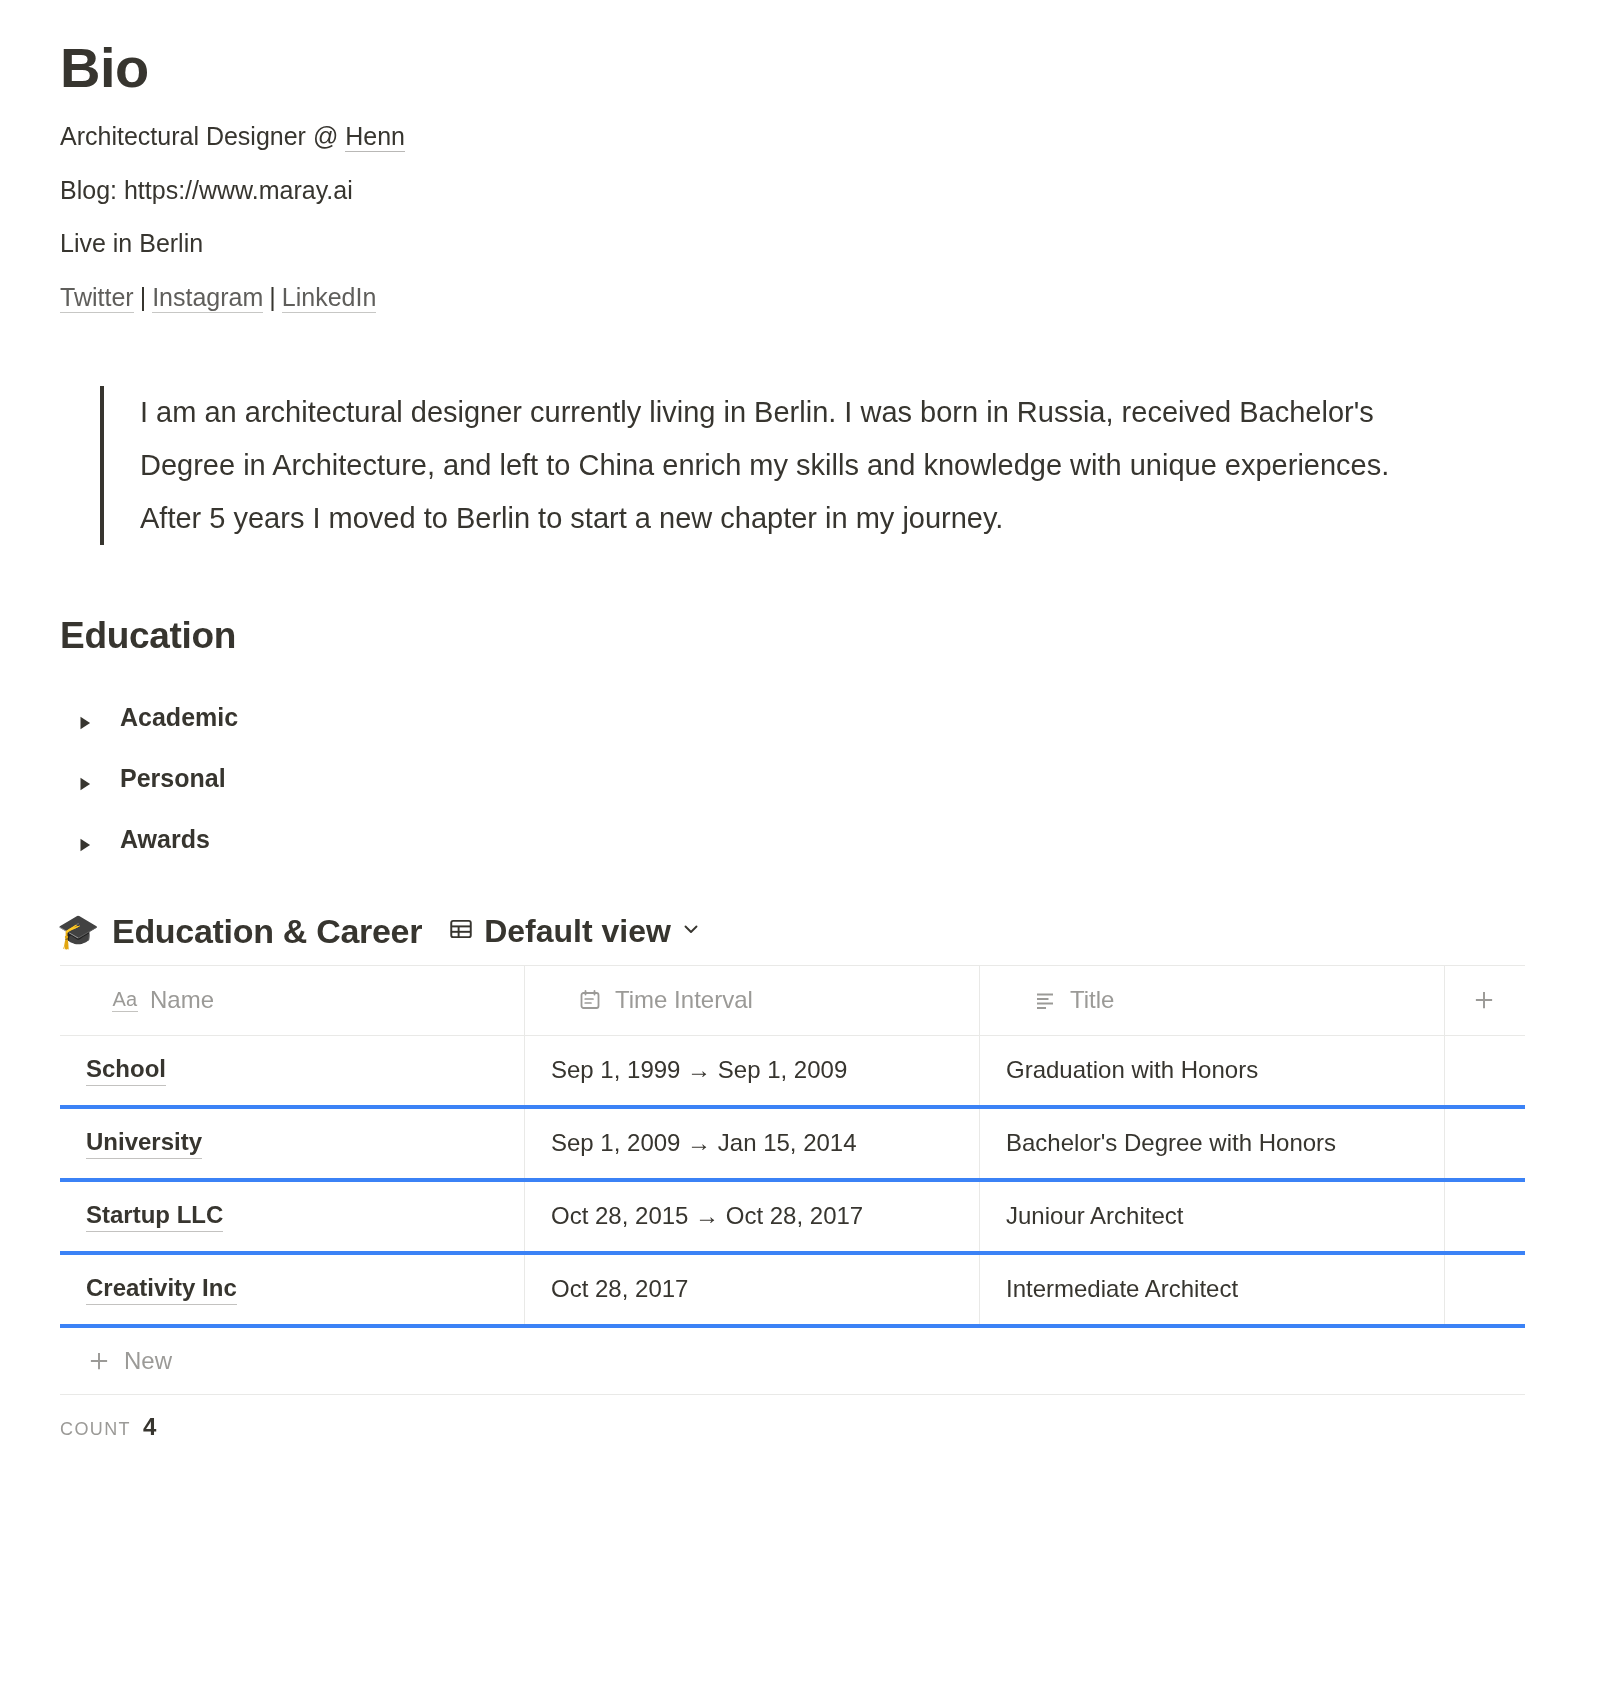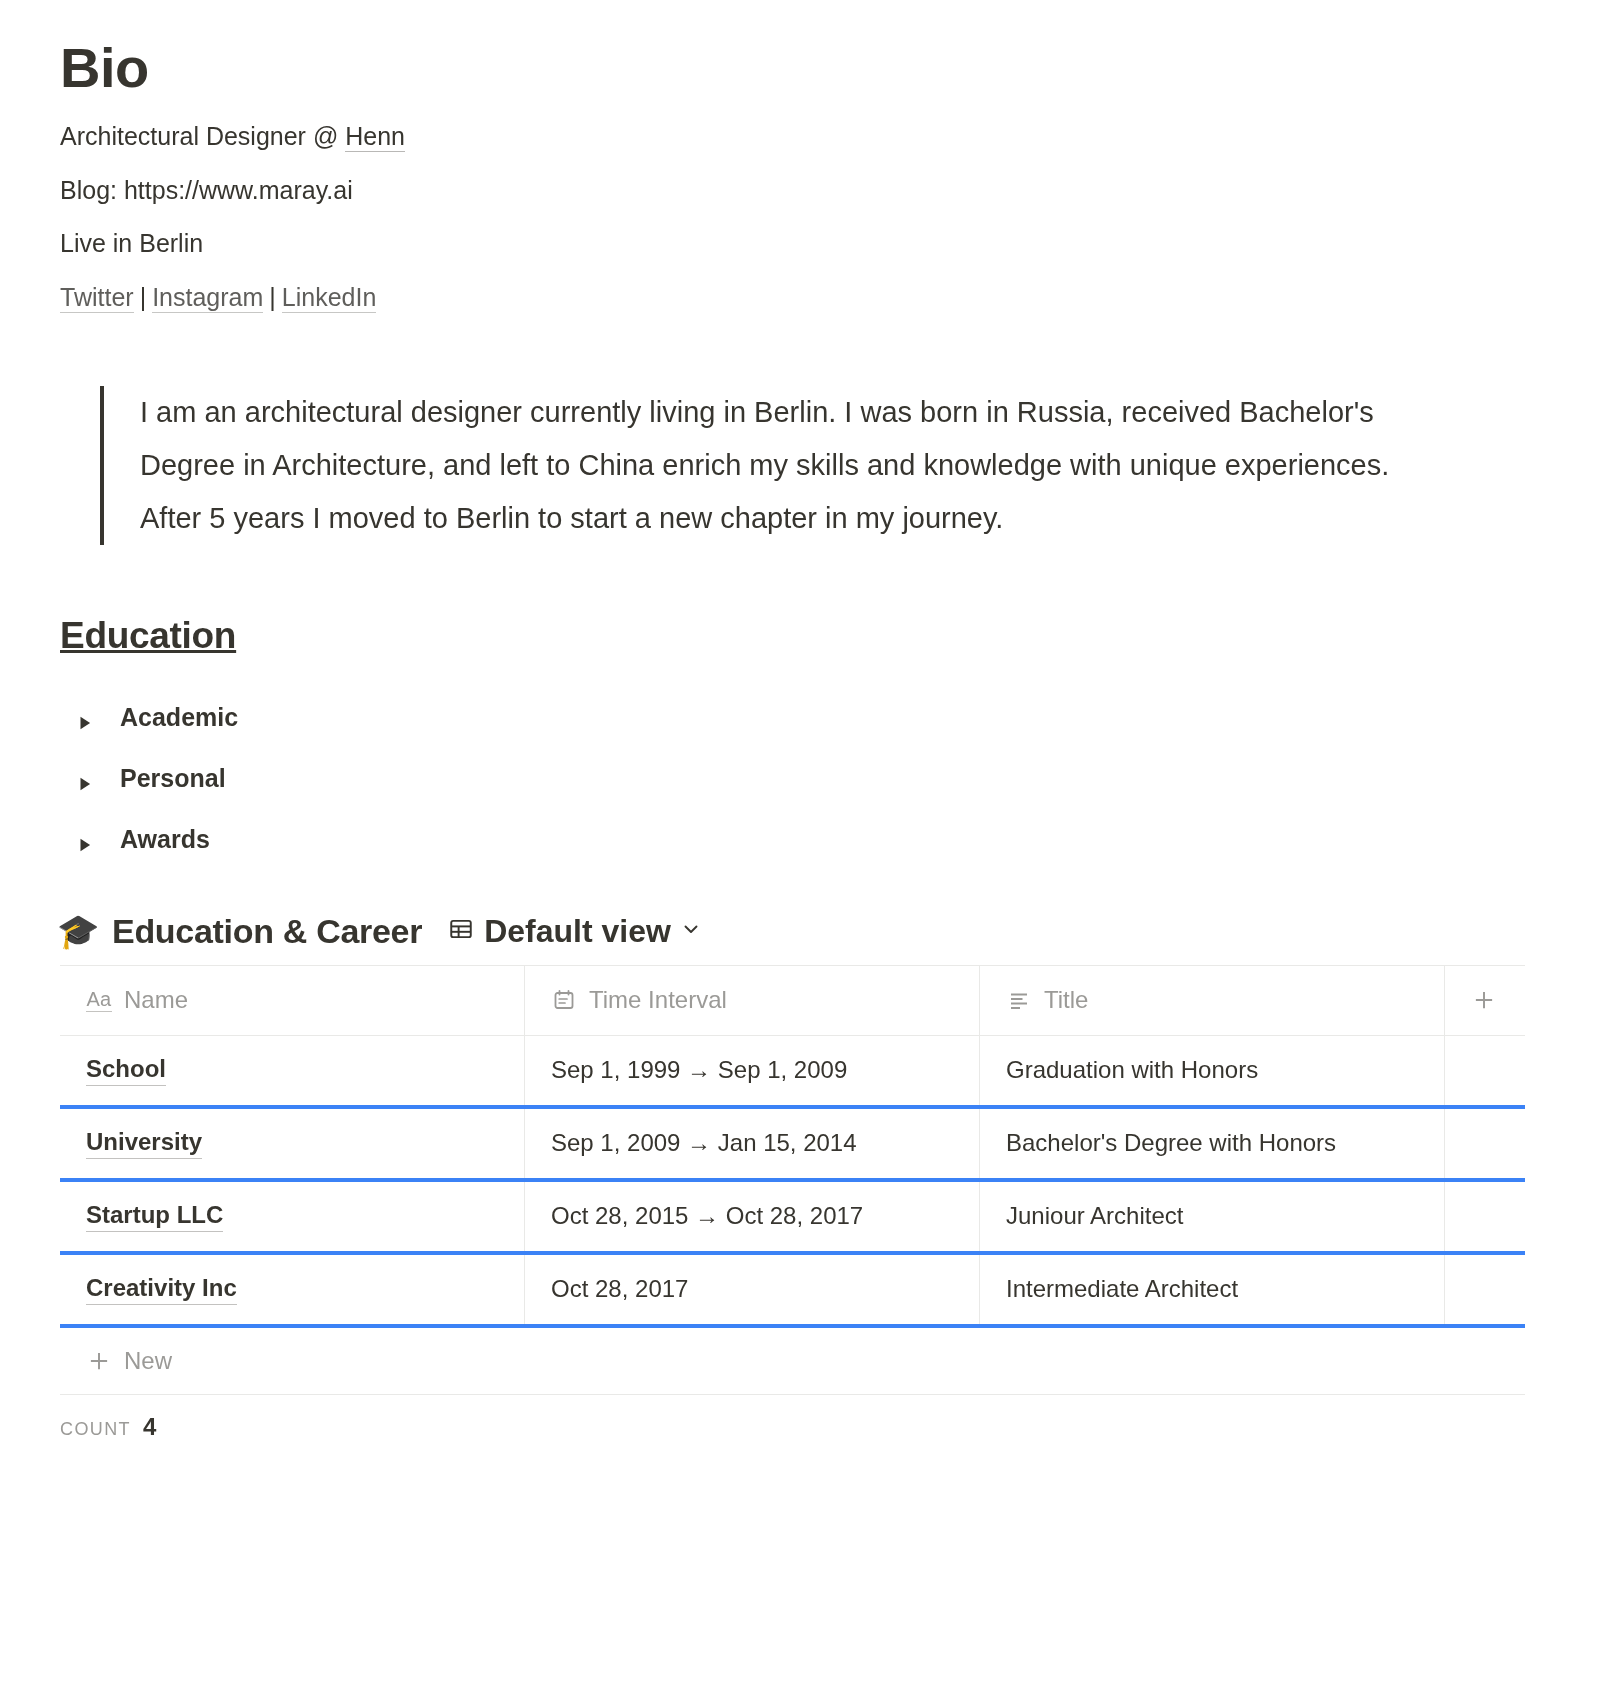--- a/index.html
+++ b/index.html
@@ -77,21 +77,20 @@
 
   
   .section-heading {
     font-size: 37px;
     font-weight: 700;
     letter-spacing: -0.3px;
     color: #37352f;
     margin: 0;
     padding-top: 54px;
     padding-bottom: 6px;
-    text-decoration: underline;
   }
 
   
   .toggle-list { padding-top: 8px; }
   .toggle-row {
     display: flex;
     align-items: flex-end;
     height: 61px;
     cursor: pointer;
   }
@@ -177,20 +176,21 @@
     padding-left: 26px;
     cursor: pointer;
   }
 
   .th {
     display: flex;
     align-items: center;
     gap: 12px;
     color: #9b9a97;
     font-size: 24px;
+    margin-left: 26px;
   }
   .th-icon {
     display: inline-flex;
     align-items: center;
     justify-content: center;
     width: 26px;
     height: 26px;
   }
   .aa-icon {
     font-size: 20px;

